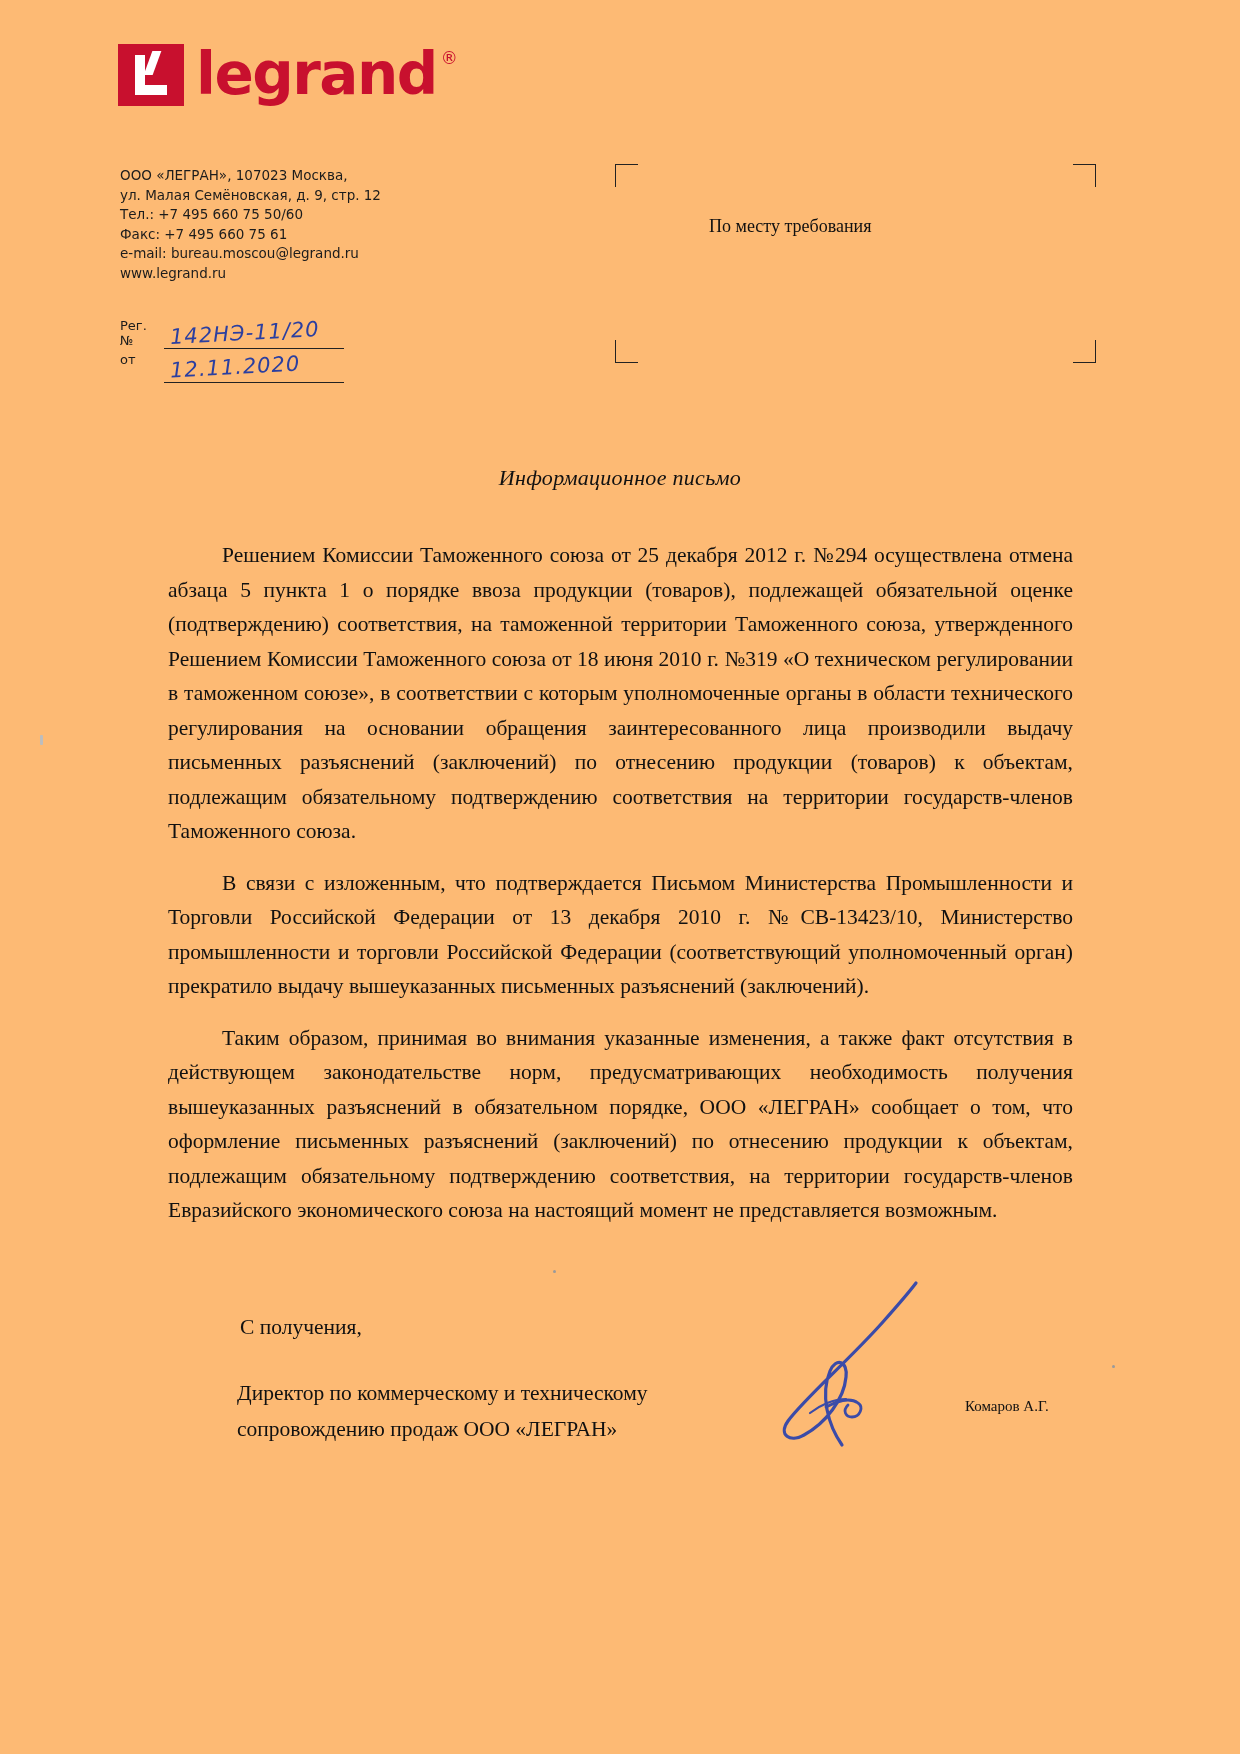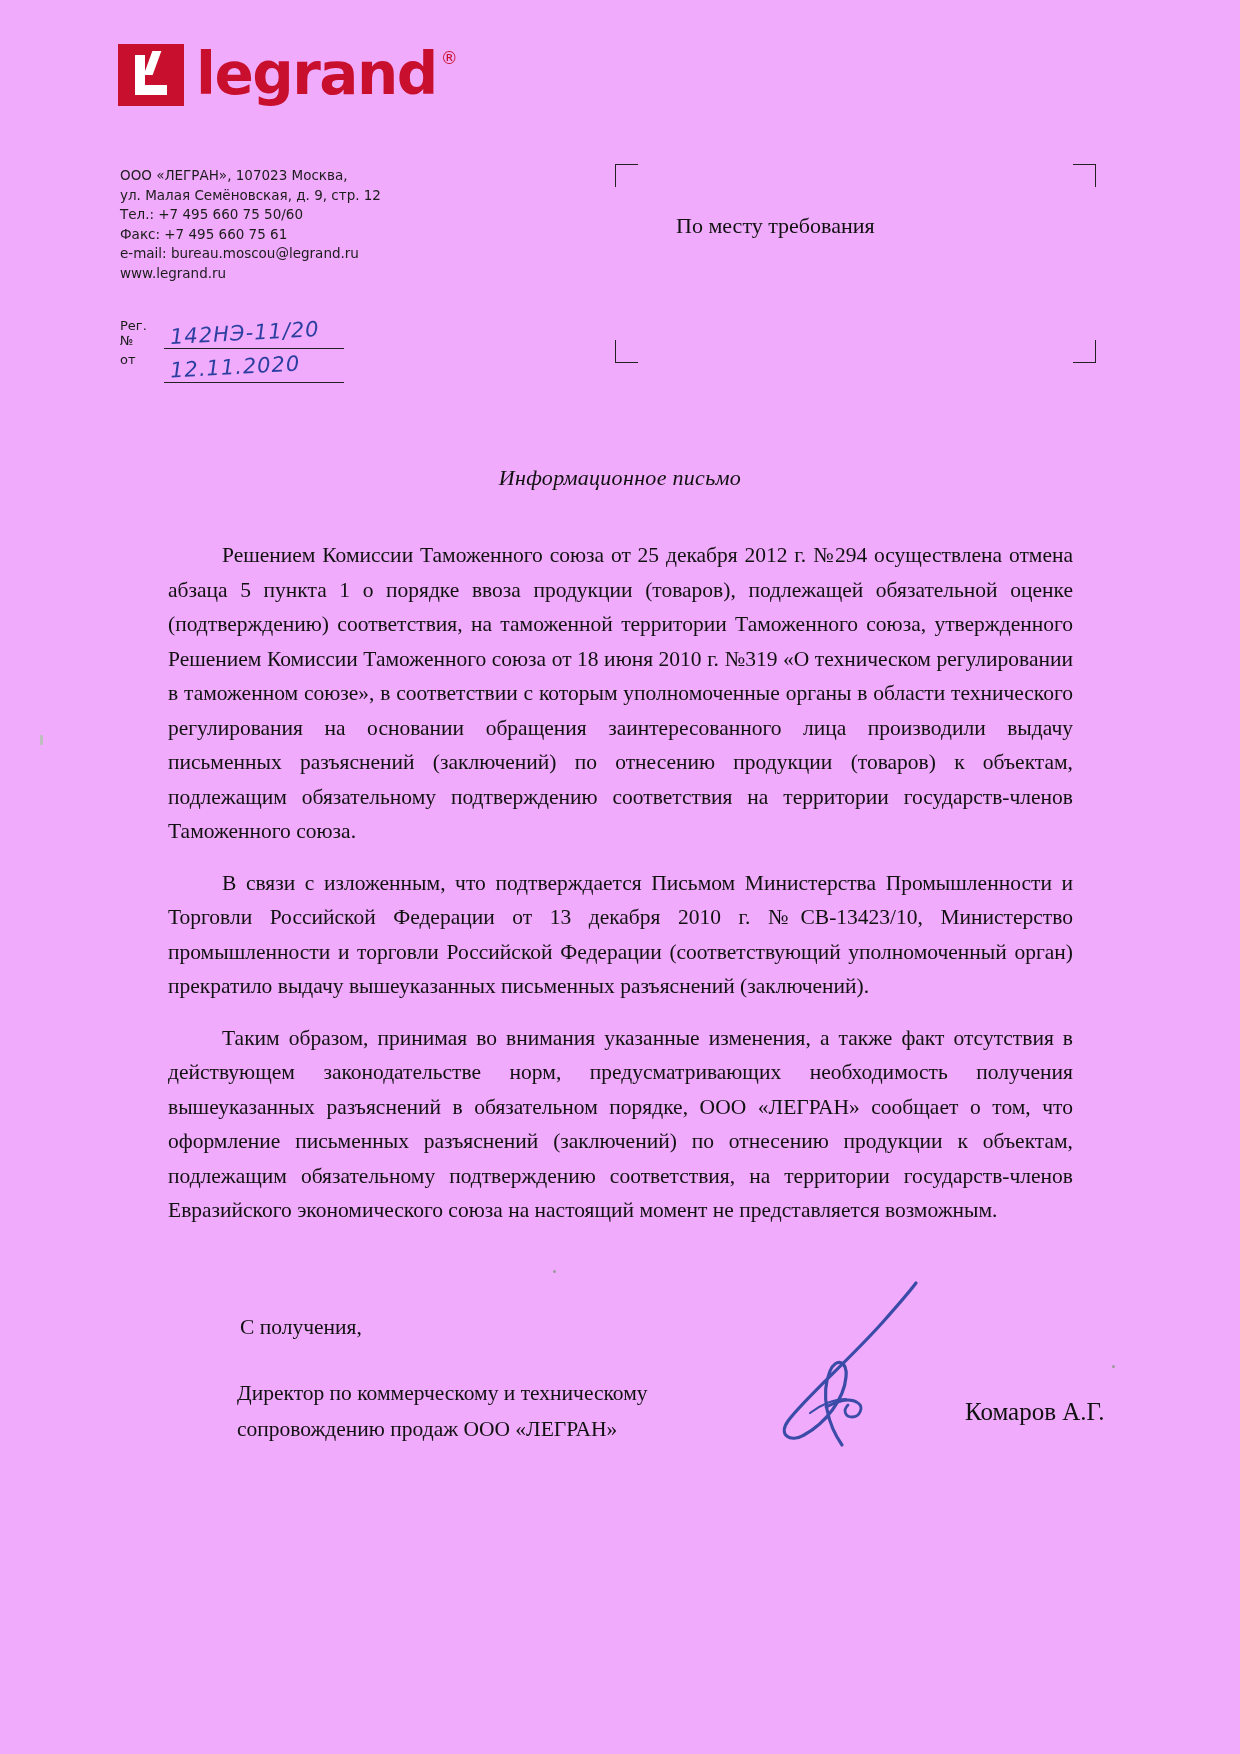--- a/index.html
+++ b/index.html
@@ -12,21 +12,21 @@
     height: 1754px;
     position: relative;
     font-family: "Liberation Serif", serif;
     color: #111111;
     overflow: hidden;
   }
 
   .page {
     position: absolute;
     inset: 0;
-    background: #f0abfc;
+    background: #fdba74;
   }
 
   
   .logo-block {
     position: absolute;
     left: 118px;
     top: 44px;
     display: flex;
     align-items: flex-start;
   }
@@ -135,24 +135,24 @@
     width: 22px;
     height: 22px;
   }
   .bracket.tl { left: 615px; top: 164px; border-left: 1.5px solid #222; border-top: 1.5px solid #222; }
   .bracket.tr { left: 1073px; top: 164px; border-right: 1.5px solid #222; border-top: 1.5px solid #222; }
   .bracket.bl { left: 615px; top: 340px; border-left: 1.5px solid #222; border-bottom: 1.5px solid #222; }
   .bracket.br { left: 1073px; top: 340px; border-right: 1.5px solid #222; border-bottom: 1.5px solid #222; }
 
   .addressee {
     position: absolute;
-    left: 676px;
+    left: 709px;
     top: 212px;
     width: 380px;
-    font-size: 22px;
+    font-size: 18px;
     line-height: 28px;
     font-family: "Liberation Serif", serif;
     color: #111;
   }
 
   
   .doc-title {
     position: absolute;
     top: 465px;
     left: 0;
@@ -192,21 +192,21 @@
     top: 1375px;
     width: 480px;
     font-size: 21.5px;
     line-height: 36px;
     white-space: pre-line;
   }
   .sign-name {
     position: absolute;
     left: 965px;
     top: 1398px;
-    font-size: 25px;
+    font-size: 15px;
   }
 
   .signature-svg {
     position: absolute;
     left: 730px;
     top: 1275px;
     width: 230px;
     height: 190px;
     pointer-events: none;
   }

